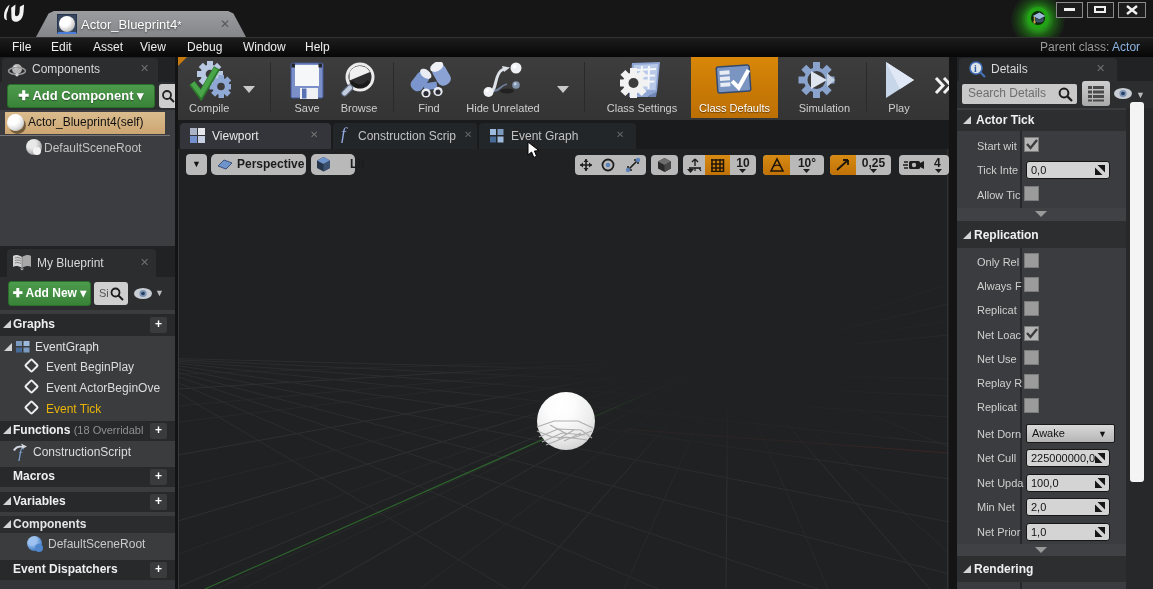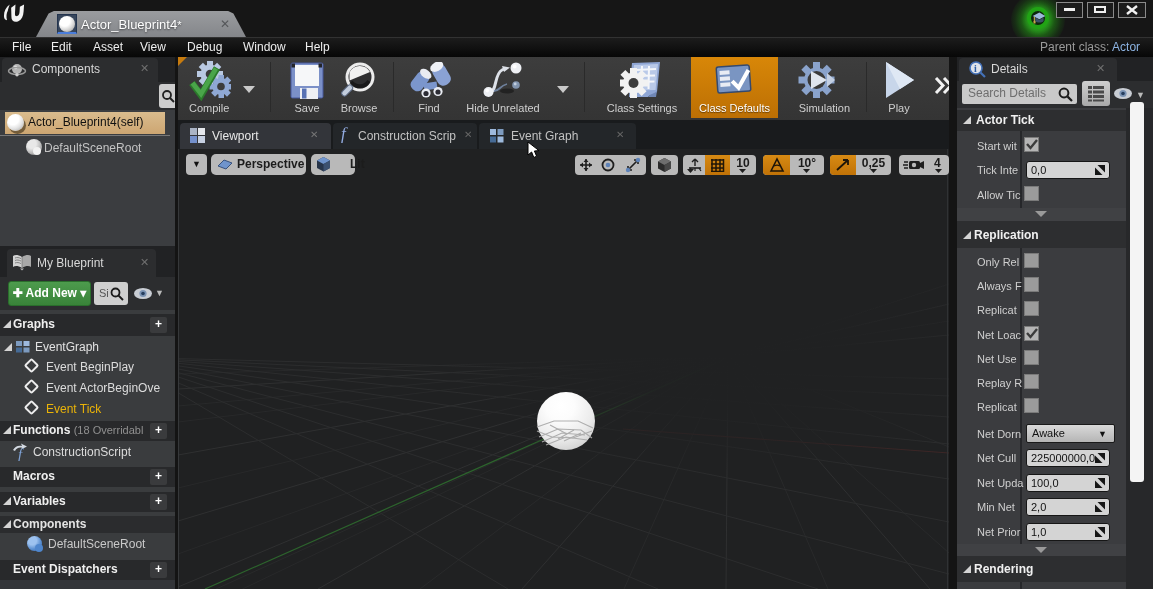--- a/index.html
+++ b/index.html
@@ -62,20 +62,21 @@
   <svg class="abs" style="left:7px;top:60px;" width="20" height="20" viewBox="0 0 20 20">
     <circle cx="10" cy="9" r="5" fill="#b5b5b5"></circle>
     <circle cx="8.6" cy="7.4" r="1.8" fill="#e2e2e2"></circle>
     <ellipse cx="10" cy="11" rx="8.5" ry="3.6" fill="none" stroke="#9a9a9a" stroke-width="1.5"></ellipse>
     <circle cx="10" cy="14.8" r="1.7" fill="#cdcdcd"></circle>
   </svg>
   <div class="abs" style="left:32px;top:62px;color:#d8d8d8;font-size:12px;">Components</div>
   <div class="abs" style="left:140px;top:62px;color:#6f6f6f;font-size:11px;">✕</div>
 
   <div class="abs" style="left:0;top:82px;width:175px;height:28px;background:#2c2d2f;"></div>
+  <div class="abs" style="left:7px;top:84px;width:148px;height:24px;background:linear-gradient(#4d9b4d,#398339);border:1px solid #2a6e2c;border-radius:3px;color:#fff;font-weight:bold;font-size:13px;text-align:center;line-height:22px;text-shadow:0 1px 1px rgba(0,0,0,.4);">✚ Add Component ▾</div>
   <div class="abs" style="left:159px;top:84px;width:16px;height:24px;background:#cdcdcd;border-radius:3px 0 0 3px;"></div>
   <svg class="abs" style="left:161px;top:89px;" width="14" height="14" viewBox="0 0 14 14">
       <circle cx="6" cy="6" r="4" fill="none" stroke="#222" stroke-width="1.8"></circle>
       <line x1="9" y1="9" x2="13" y2="13" stroke="#222" stroke-width="2"></line>
     </svg>
 
   <div class="abs" style="left:5px;top:112px;width:160px;height:22px;background:linear-gradient(#dabc8e,#cda672);"></div>
   <div class="abs" style="left:0;top:135px;width:170px;height:1px;background:#777;"></div>
   <div class="abs" style="left:7px;top:114px;width:17px;height:17px;border-radius:50%;background:radial-gradient(circle at 35% 30%,#fff 0 35%,#e2e2e2 60%,#9a9a9a 100%);box-shadow:2px 3px 0 rgba(40,30,10,.55);"></div>
   <div class="abs" style="left:28px;top:115px;color:#111;font-size:12px;">Actor_Blueprint4(self)</div>

